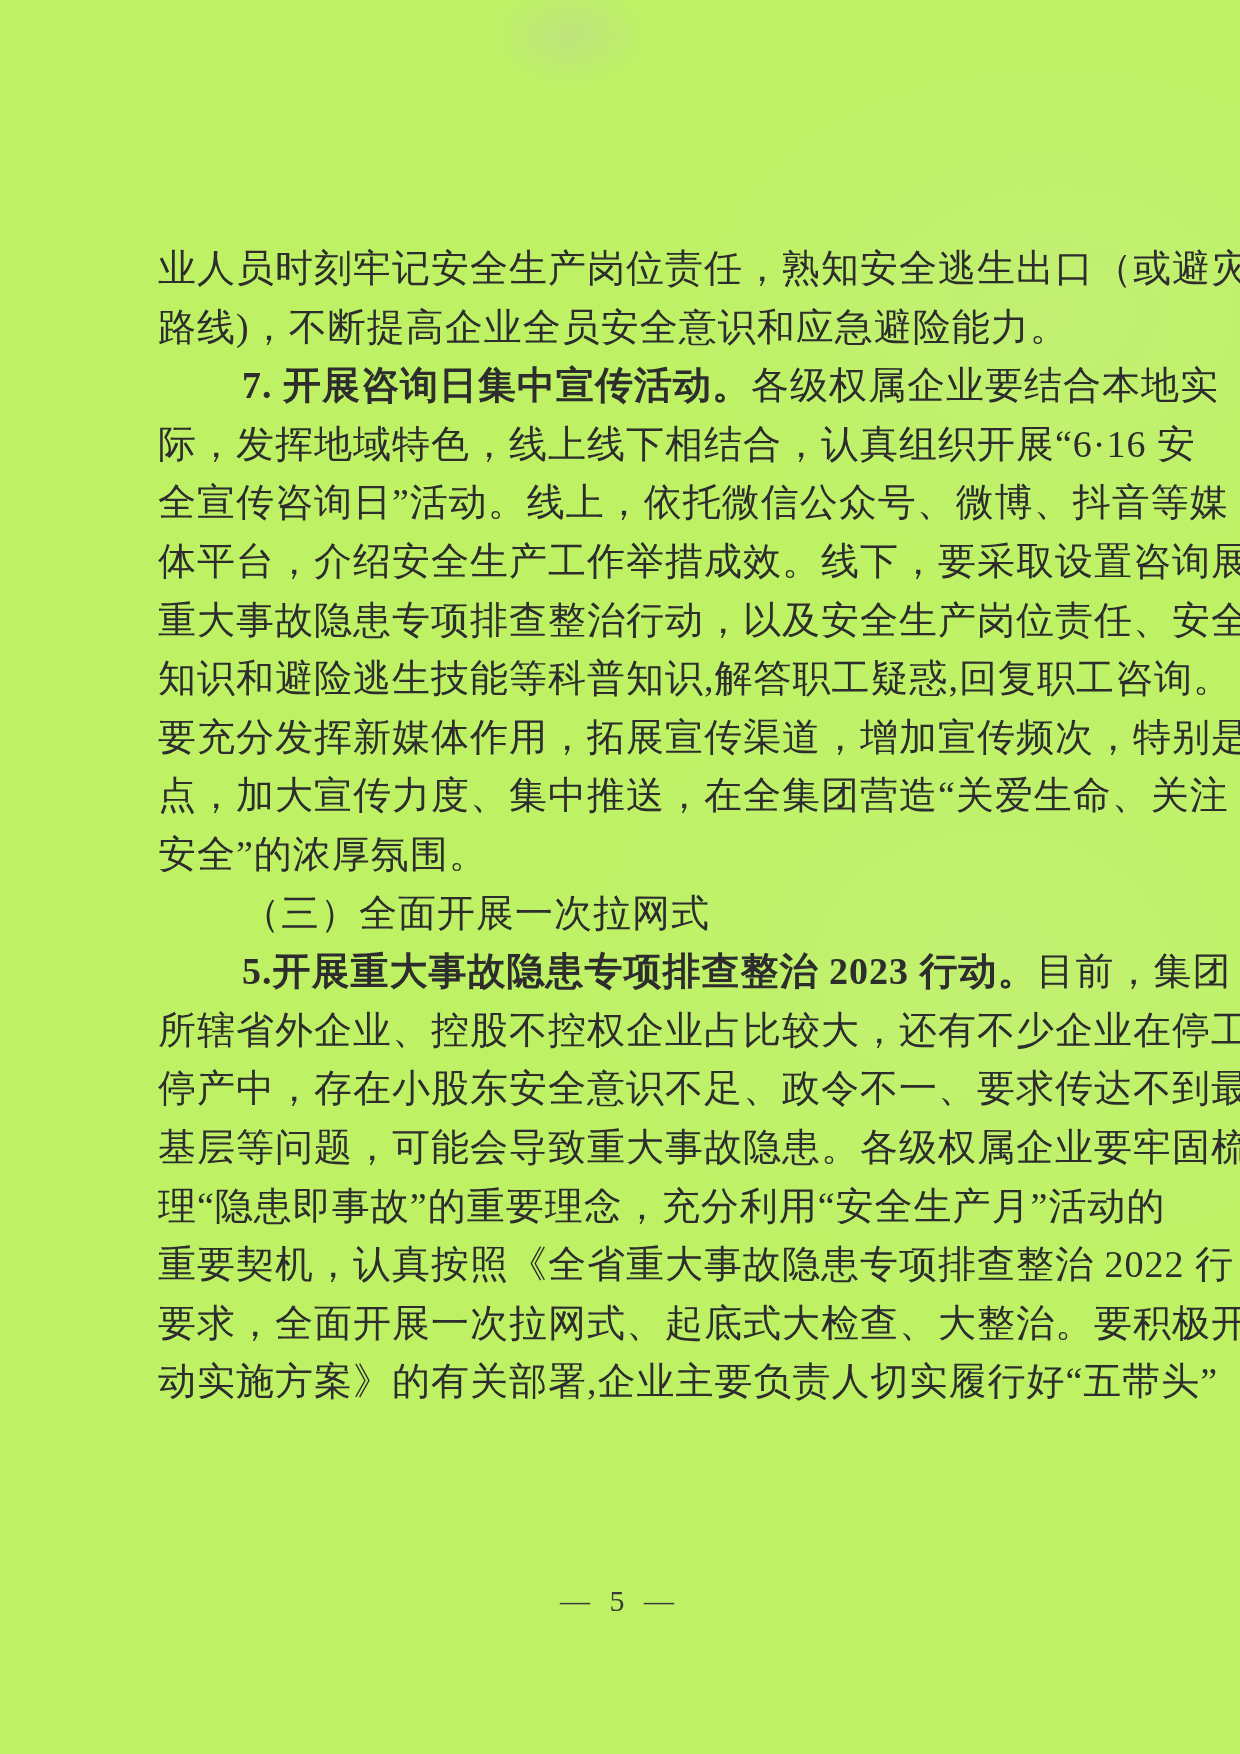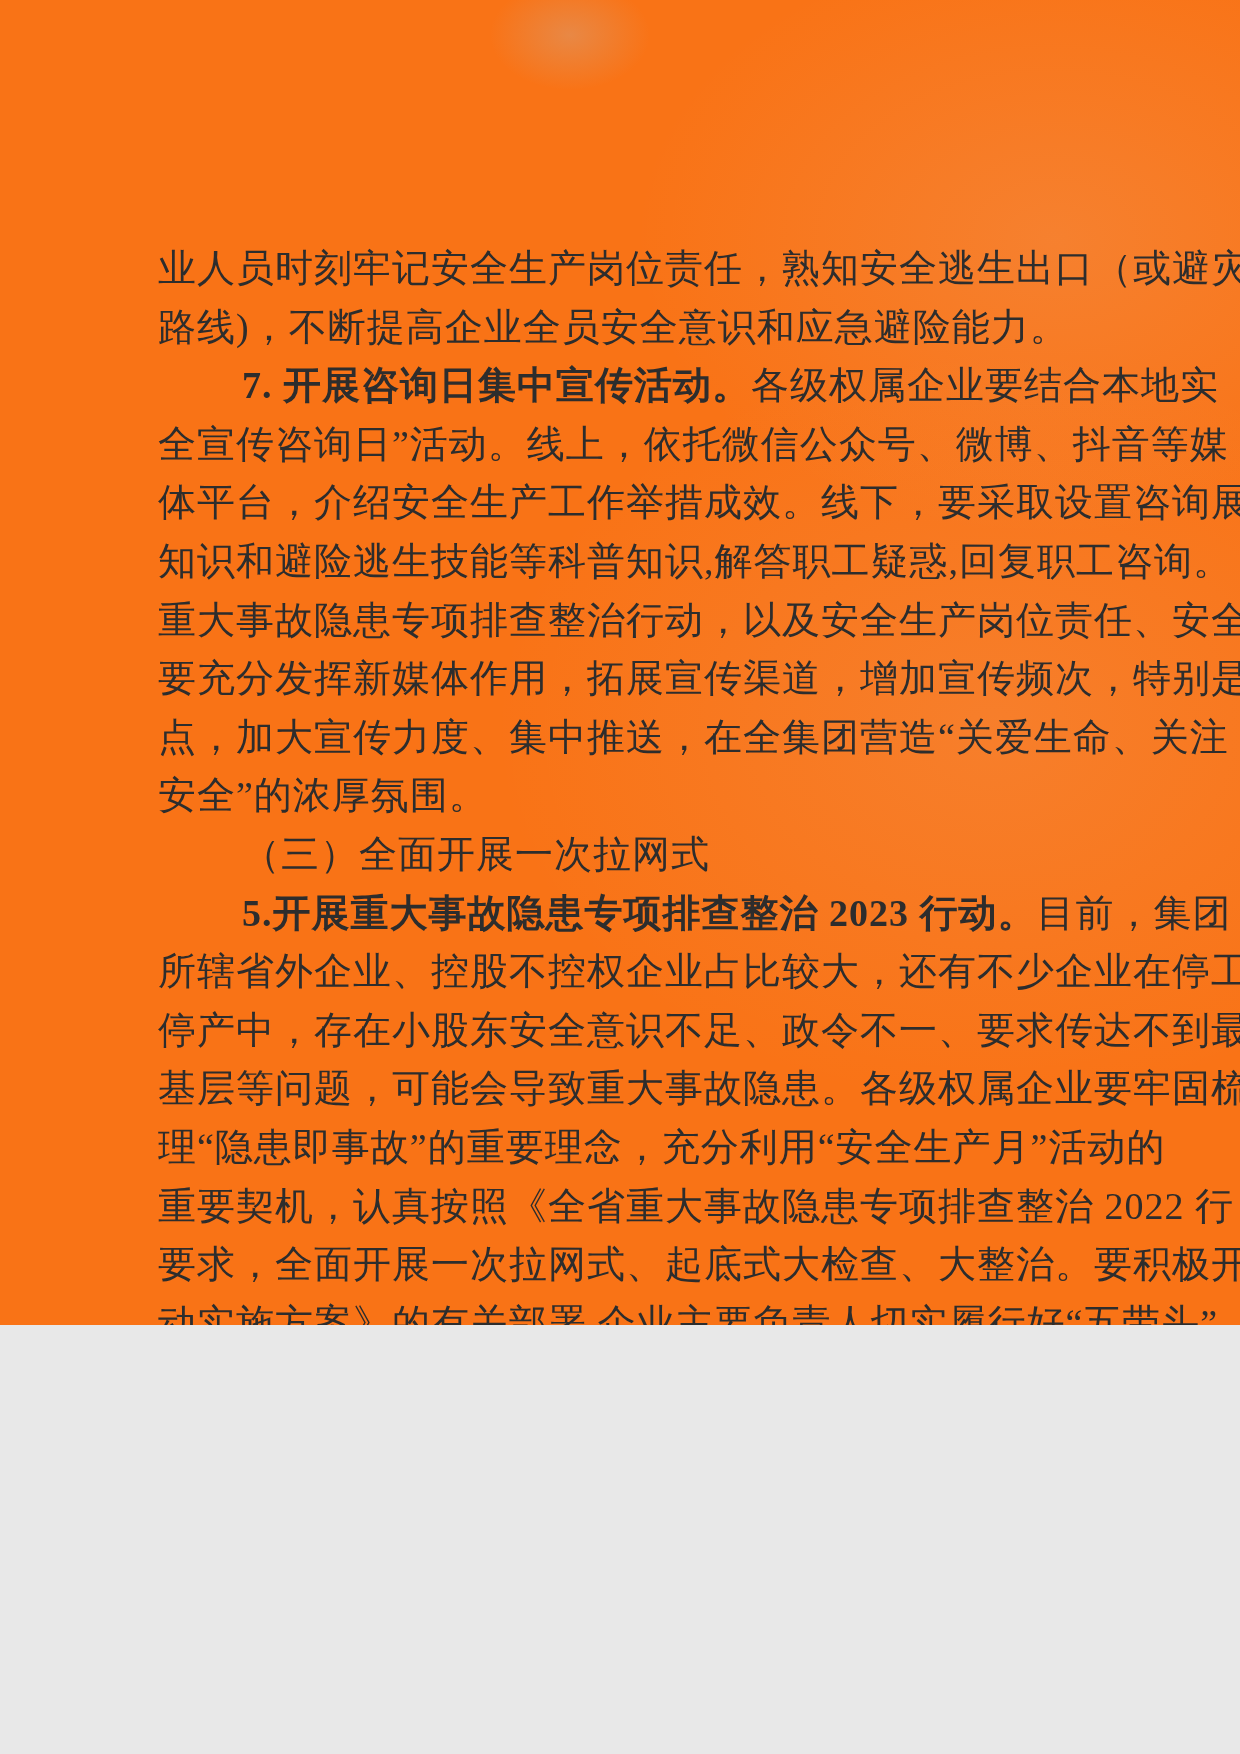--- a/index.html
+++ b/index.html
@@ -3,23 +3,23 @@
 <meta charset="utf-8">
 <style>
   html, body {
     margin: 0;
     padding: 0;
     background: #e8e8e8;
   }
   .page {
     position: relative;
     width: 1240px;
-    height: 1325px;
+    height: 1754px;
     margin: 0 auto;
-    background: #f97316;
+    background: #bef264;
     overflow: hidden;
     font-family: "Liberation Serif", "DejaVu Serif", serif;
     color: #2d2d2d;
   }
   
   .smudge-top {
     position: absolute;
     left: 490px; top: -20px;
     width: 160px; height: 110px;
     background: radial-gradient(closest-side, rgba(190,190,190,0.28), rgba(255,255,255,0));
@@ -75,24 +75,25 @@
 <div class="page">
   <div class="smudge-top"></div>
   <div class="paper-grain"></div>
 
   <div class="body-text">
 
     <div class="line"><span>业人员时刻牢记安全生产岗位责任，熟知安全逃生出口（或避灾</span></div>
     <div class="line pend"><span>路线)，不断提高企业全员安全意识和应急避险能力。</span></div>
 
     <div class="line indent"><span class="b">7. 开展咨询日集中宣传活动。</span><span>各级权属企业要结合本地实</span></div>
+    <div class="line"><span>际，发挥地域特色，线上线下相结合，认真组织开展“6·16 安</span></div>
     <div class="line"><span>全宣传咨询日”活动。线上，依托微信公众号、微博、抖音等媒</span></div>
     <div class="line"><span>体平台，介绍安全生产工作举措成效。线下，要采取设置咨询展</span></div>
+    <div class="line"><span>重大事故隐患专项排查整治行动，以及安全生产岗位责任、安全</span></div>
     <div class="line"><span>知识和避险逃生技能等科普知识,解答职工疑惑,回复职工咨询。</span></div>
-    <div class="line"><span>重大事故隐患专项排查整治行动，以及安全生产岗位责任、安全</span></div>
     <div class="line"><span>要充分发挥新媒体作用，拓展宣传渠道，增加宣传频次，特别是</span></div>
     <div class="line"><span>点，加大宣传力度、集中推送，在全集团营造“关爱生命、关注</span></div>
     <div class="line pend"><span>安全”的浓厚氛围。</span></div>
 
     <div class="line indent pend"><span>（三）全面开展一次拉网式</span></div>
 
     <div class="line indent"><span class="b">5.开展重大事故隐患专项排查整治 2023 行动。</span><span>目前，集团</span></div>
     <div class="line"><span>所辖省外企业、控股不控权企业占比较大，还有不少企业在停工</span></div>
     <div class="line"><span>停产中，存在小股东安全意识不足、政令不一、要求传达不到最</span></div>
     <div class="line"><span>基层等问题，可能会导致重大事故隐患。各级权属企业要牢固梳</span></div>

